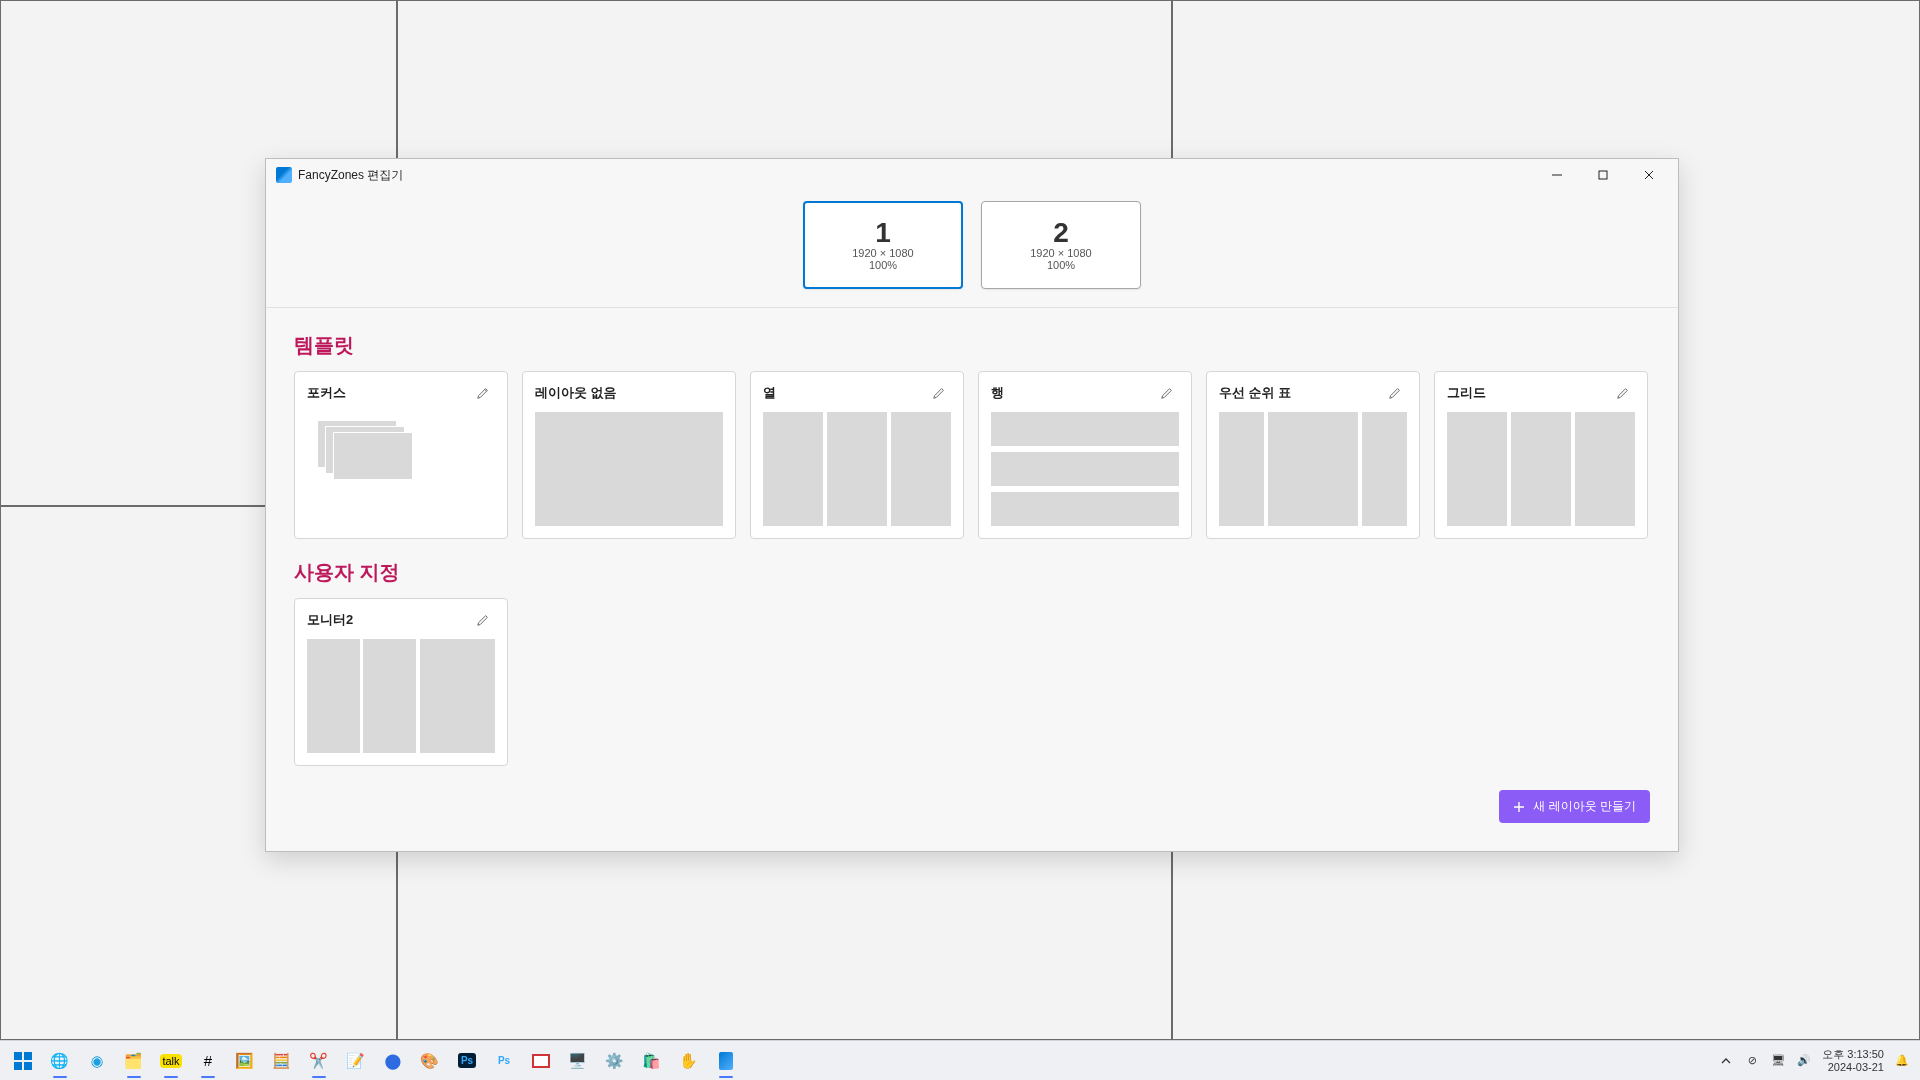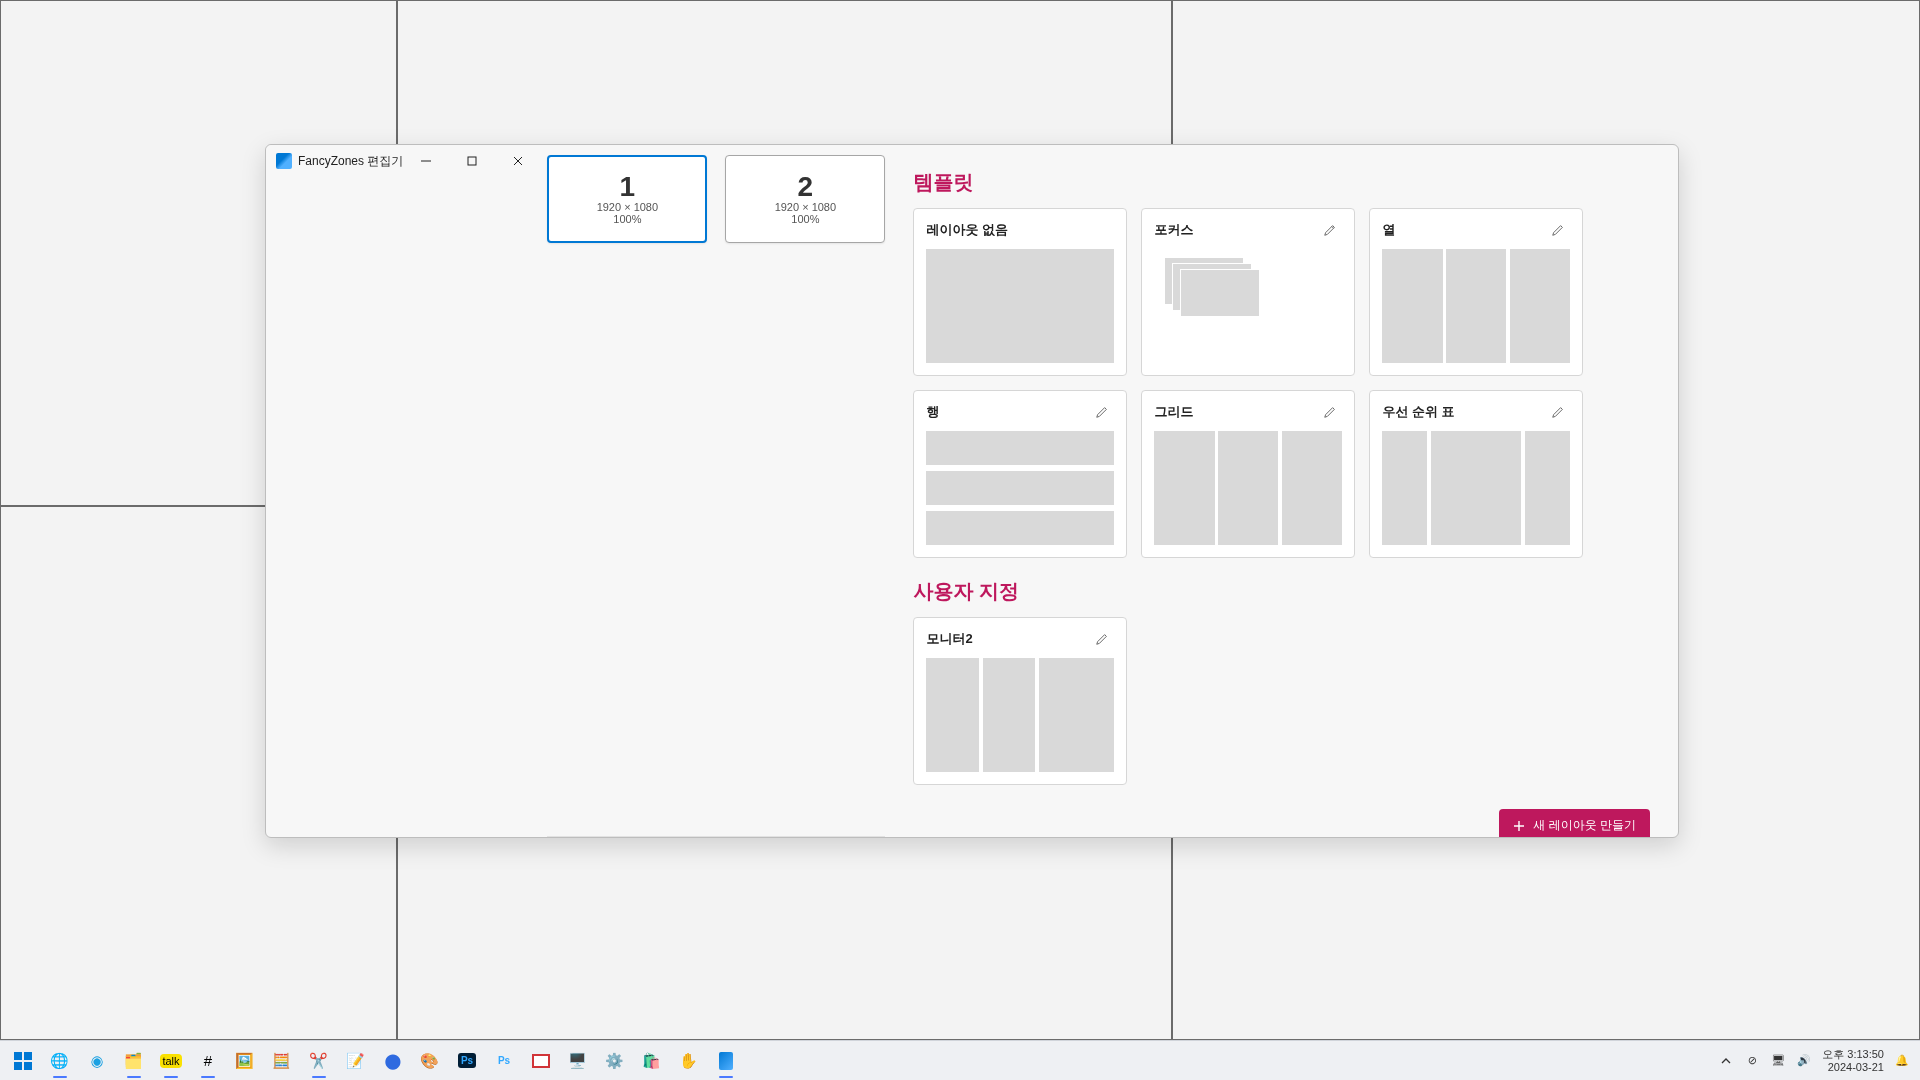--- a/index.html
+++ b/index.html
@@ -5,24 +5,24 @@
 * { margin: 0; padding: 0; box-sizing: border-box; font-family: "Segoe UI", "Malgun Gothic", sans-serif; }
 html, body { width: 1920px; height: 1080px; overflow: hidden; background: #f3f3f3; }
 .desktop { position: relative; width: 1920px; height: 1080px; }
 
 
 .bg-zones { position: absolute; inset: 0; }
 .bg-zone { position: absolute; border: 1px solid #6b6b6b; background: #f3f3f3; }
 
 
 .window {
-  position: absolute; left: 265px; top: 144px; width: 1414px; height: 694px;
-  background: #f7f7f7; border: 1px solid #bdbdbd; border-radius: 6px;
+  position: absolute; left: 265px; top: 158px; width: 1414px; height: 694px;
+  background: #f7f7f7; border: 1px solid #bdbdbd; border-radius: 0;
   box-shadow: 0 8px 24px rgba(0,0,0,0.15);
-  display: flex; 
+  display: flex; flex-direction: column;
 }
 .titlebar { height: 32px; display: flex; align-items: center; padding: 0 6px; background: #f7f7f7; border-radius: 6px 6px 0 0;}
 .titlebar .app-icon { width: 16px; height: 16px; margin: 0 6px 0 4px; background: linear-gradient(135deg,#0078d4 40%,#50b0ff 60%); border-radius: 2px;}
 .titlebar .title { font-size: 12px; color: #222; }
 .titlebar .spacer { flex: 1; }
 .winbtn { width: 46px; height: 32px; display: flex; align-items: center; justify-content: center; color:#222; }
 
 
 .monitor-row { display:flex; justify-content:center; gap:18px; padding: 10px 0 18px; border-bottom:1px solid #e2e2e2;}
 .monitor-card { width: 160px; height: 88px; background: #fff; border:1px solid #a6a6a6; border-radius:4px; display:flex; flex-direction:column; align-items:center; justify-content:center; box-shadow: 0 1px 2px rgba(0,0,0,0.08);}
@@ -39,21 +39,21 @@
 .layout-card.selected { border: 2px solid #0078d4; padding: 9px 11px 11px;}
 .layout-card .card-head { display:flex; justify-content:space-between; align-items:center; height: 22px;}
 .layout-card .card-title { font-size: 13px; font-weight:600; color:#222;}
 .edit-btn { width: 24px; height: 24px; display:flex; align-items:center; justify-content:center; border-radius:3px; color:#555;}
 .preview { flex:1; margin-top: 8px; position:relative; }
 .zone { position:absolute; background:#d9d9d9; }
 .focus-stack { position:absolute; left: 10px; top: 8px; }
 .focus-rect { width: 80px; height: 48px; background:#d9d9d9; position:absolute; border:1px solid #fff;}
 
 .new-layout-row { display:flex; justify-content:flex-end; padding-top: 4px; }
-.new-layout-btn { background:#be185d; color:#fff; border:none; border-radius:4px; padding: 8px 14px; font-size:12px; display:flex; align-items:center; gap:8px;}
+.new-layout-btn { background:#8b5cf6; color:#fff; border:none; border-radius:4px; padding: 8px 14px; font-size:12px; display:flex; align-items:center; gap:8px;}
 
 
 .taskbar { position:absolute; left:0; bottom:0; width:100%; height:40px; background:#eef0f3; border-top:1px solid #d0d4da; display:flex; align-items:center; padding: 0 10px; }
 .task-icons { display:flex; align-items:center; gap: 11px; }
 .task-icon { width: 26px; height: 26px; border-radius:3px; display:flex; align-items:center; justify-content:center; font-size:15px; position:relative;}
 .task-icon .underline { position:absolute; bottom:-4px; left:6px; right:6px; height:2px; background:#4a79ff; border-radius:2px; display:none;}
 .task-icon.running .underline { display:block; }
 .task-spacer { flex:1; }
 .systray { display:flex; align-items:center; gap: 10px; color:#333; font-size:11px;}
 .systray .dt { text-align:right; line-height:1.15;}
@@ -107,47 +107,47 @@
         <div class="mscale">100%</div>
       </div>
     </div>
 
     <div class="content">
       <div class="section-title">템플릿</div>
       <div class="card-row">
 
         <div class="layout-card">
           <div class="card-head">
-            <div class="card-title">레이아웃 없음</div>
-          </div>
-          <div class="preview">
-            <div class="zone" style="left:0;top:0;right:0;bottom:0;"></div>
-          </div>
-        </div>
-
-        <div class="layout-card">
-          <div class="card-head">
             <div class="card-title">포커스</div>
             <div class="edit-btn">
               <svg width="14" height="14" viewBox="0 0 16 16">
                   <path d="M2 14 L3 11 L11 3 L13 5 L5 13 L2 14 Z M10 4 L12 6" fill="none" stroke="currentColor" stroke-width="1"></path>
                 </svg>
             </div>
           </div>
           <div class="preview">
             <div class="focus-stack">
               <div class="focus-rect" style="left:0;top:0;"></div>
               <div class="focus-rect" style="left:8px;top:6px;"></div>
               <div class="focus-rect" style="left:16px;top:12px;"></div>
             </div>
           </div>
         </div>
 
         <div class="layout-card">
           <div class="card-head">
+            <div class="card-title">레이아웃 없음</div>
+          </div>
+          <div class="preview">
+            <div class="zone" style="left:0;top:0;right:0;bottom:0;"></div>
+          </div>
+        </div>
+
+        <div class="layout-card">
+          <div class="card-head">
             <div class="card-title">열</div>
             <div class="edit-btn">
               <svg width="14" height="14" viewBox="0 0 16 16">
                   <path d="M2 14 L3 11 L11 3 L13 5 L5 13 L2 14 Z" fill="none" stroke="currentColor" stroke-width="1"></path>
                 </svg>
             </div>
           </div>
           <div class="preview">
             <div class="zone" style="left:0;top:0;width:32%;height:100%;"></div>
             <div class="zone" style="left:34%;top:0;width:32%;height:100%;"></div>
@@ -166,47 +166,47 @@
           </div>
           <div class="preview">
             <div class="zone" style="left:0;top:0;width:100%;height:30%;"></div>
             <div class="zone" style="left:0;top:35%;width:100%;height:30%;"></div>
             <div class="zone" style="left:0;top:70%;width:100%;height:30%;"></div>
           </div>
         </div>
 
         <div class="layout-card">
           <div class="card-head">
+            <div class="card-title">우선 순위 표</div>
+            <div class="edit-btn">
+              <svg width="14" height="14" viewBox="0 0 16 16">
+                  <path d="M2 14 L3 11 L11 3 L13 5 L5 13 L2 14 Z" fill="none" stroke="currentColor" stroke-width="1"></path>
+                </svg>
+            </div>
+          </div>
+          <div class="preview">
+            <div class="zone" style="left:0;top:0;width:24%;height:100%;"></div>
+            <div class="zone" style="left:26%;top:0;width:48%;height:100%;"></div>
+            <div class="zone" style="left:76%;top:0;width:24%;height:100%;"></div>
+          </div>
+        </div>
+
+        <div class="layout-card">
+          <div class="card-head">
             <div class="card-title">그리드</div>
             <div class="edit-btn">
               <svg width="14" height="14" viewBox="0 0 16 16">
                   <path d="M2 14 L3 11 L11 3 L13 5 L5 13 L2 14 Z" fill="none" stroke="currentColor" stroke-width="1"></path>
                 </svg>
             </div>
           </div>
           <div class="preview">
             <div class="zone" style="left:0;top:0;width:32%;height:100%;"></div>
             <div class="zone" style="left:34%;top:0;width:32%;height:100%;"></div>
             <div class="zone" style="left:68%;top:0;width:32%;height:100%;"></div>
-          </div>
-        </div>
-
-        <div class="layout-card">
-          <div class="card-head">
-            <div class="card-title">우선 순위 표</div>
-            <div class="edit-btn">
-              <svg width="14" height="14" viewBox="0 0 16 16">
-                  <path d="M2 14 L3 11 L11 3 L13 5 L5 13 L2 14 Z" fill="none" stroke="currentColor" stroke-width="1"></path>
-                </svg>
-            </div>
-          </div>
-          <div class="preview">
-            <div class="zone" style="left:0;top:0;width:24%;height:100%;"></div>
-            <div class="zone" style="left:26%;top:0;width:48%;height:100%;"></div>
-            <div class="zone" style="left:76%;top:0;width:24%;height:100%;"></div>
           </div>
         </div>
 
       </div>
 
       <div class="section-title">사용자 지정</div>
       <div class="card-row">
 
 
         <div class="layout-card">

